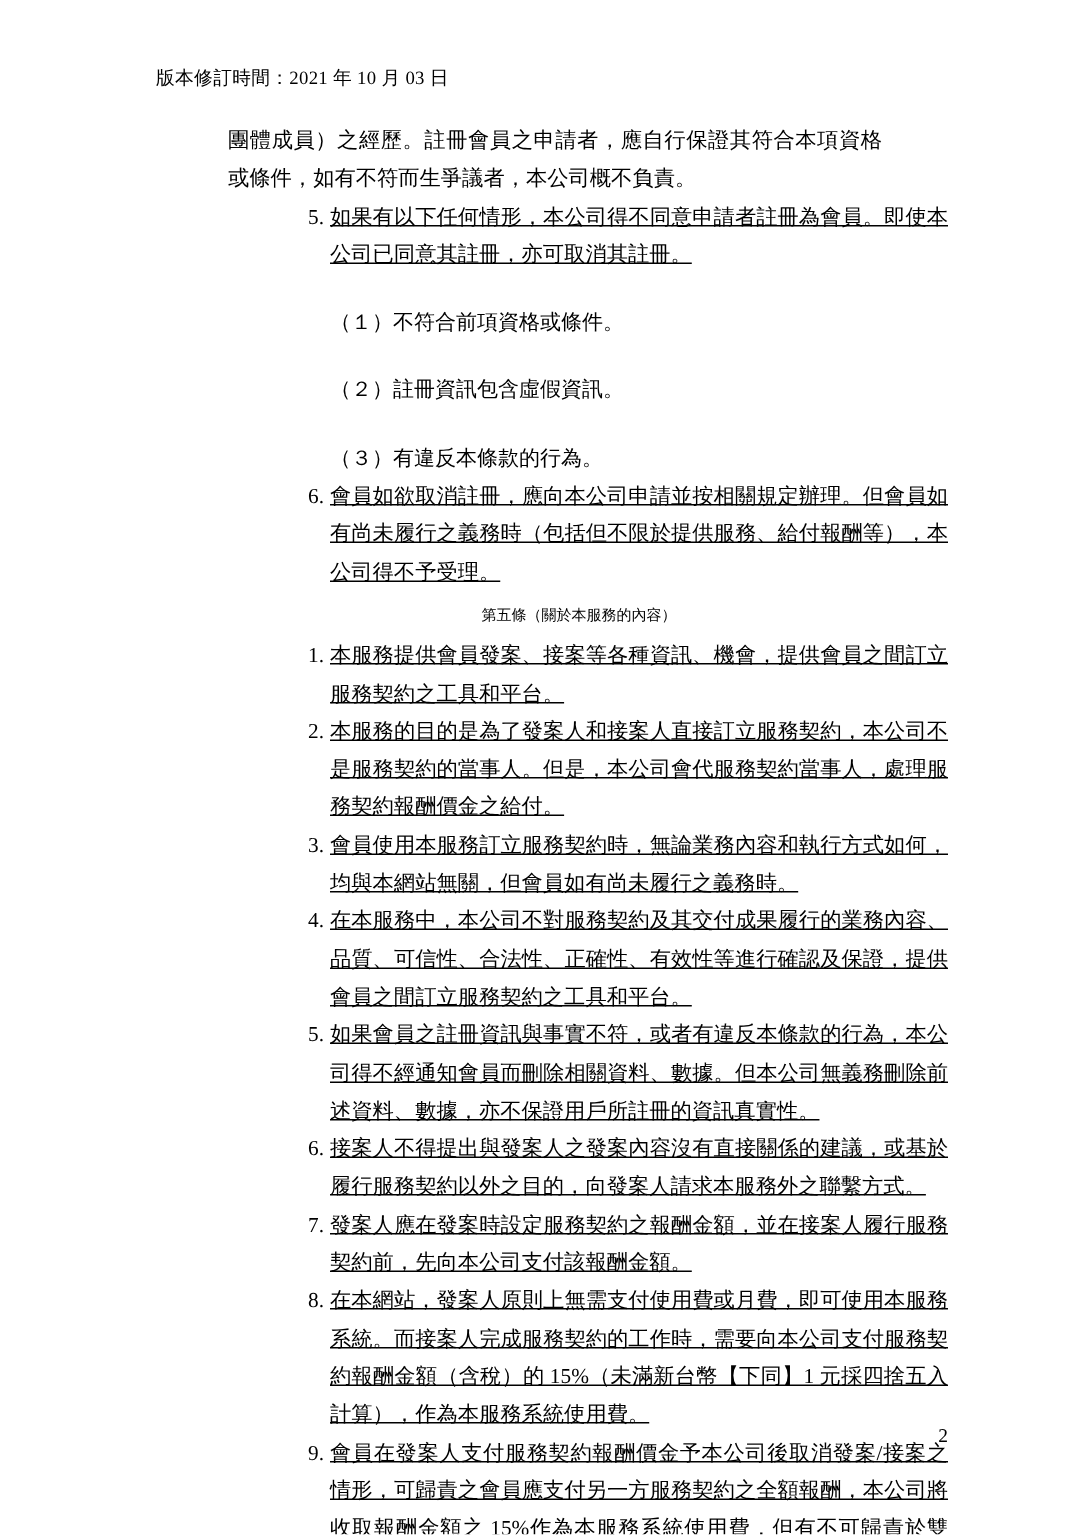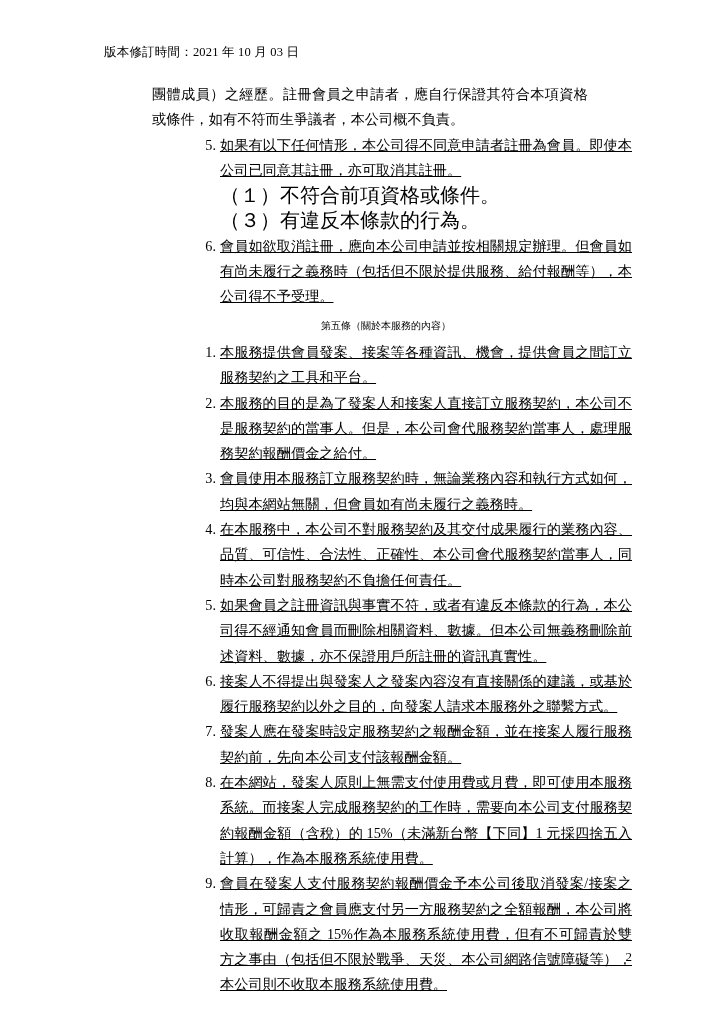--- a/index.html
+++ b/index.html
@@ -64,22 +64,23 @@
   }
   .item > .text {
     display: block;
     text-decoration: underline;
   }
   
   .subitem {
     position: relative;
     margin-left: 116px;
     width: 412px;
-    font-size: 20px;
+    font-size: 14px;
     line-height: 25.3px;
+    margin-top: 20px;
   }
   
   .section-head {
     margin-left: 36px;
     margin-top: 2px;
     margin-bottom: 2px;
     font-size: 10px;
     line-height: 25.3px;
     text-align: center;
   }
@@ -100,20 +101,21 @@
 
   <div class="body-area">
 
     <p class="para cont">團體成員）之經歷。註冊會員之申請者，應自行保證其符合本項資格或條件，如有不符而生爭議者，本公司概不負責。</p>
 
     <div class="item">
       <span class="marker">5.</span>
       <span class="text para">如果有以下任何情形，本公司得不同意申請者註冊為會員。即使本公司已同意其註冊，亦可取消其註冊。</span>
     </div>
     <div class="subitem">（１）不符合前項資格或條件。</div>
+    <div class="subitem">（２）註冊資訊包含虛假資訊。</div>
     <div class="subitem">（３）有違反本條款的行為。</div>
 
     <div class="item">
       <span class="marker">6.</span>
       <span class="text para">會員如欲取消註冊，應向本公司申請並按相關規定辦理。但會員如有尚未履行之義務時（包括但不限於提供服務、給付報酬等），本公司得不予受理。</span>
     </div>
 
     <div class="gap-small"></div>
 
     <div class="section-head">第五條（關於本服務的內容）</div>
@@ -125,21 +127,21 @@
     <div class="item">
       <span class="marker">2.</span>
       <span class="text para">本服務的目的是為了發案人和接案人直接訂立服務契約，本公司不是服務契約的當事人。但是，本公司會代服務契約當事人，處理服務契約報酬價金之給付。</span>
     </div>
     <div class="item">
       <span class="marker">3.</span>
       <span class="text para">會員使用本服務訂立服務契約時，無論業務內容和執行方式如何，均與本網站無關，但會員如有尚未履行之義務時。</span>
     </div>
     <div class="item">
       <span class="marker">4.</span>
-      <span class="text para">在本服務中，本公司不對服務契約及其交付成果履行的業務內容、品質、可信性、合法性、正確性、本公司會代服務契約當事人，同時本公司對服務契約不負擔任何責任。</span>
+      <span class="text para">在本服務中，本公司不對服務契約及其交付成果履行的業務內容、品質、可信性、合法性、正確性、有效性等進行確認及保證，提供會員之間訂立服務契約之工具和平台。</span>
     </div>
     <div class="item">
       <span class="marker">5.</span>
       <span class="text para">如果會員之註冊資訊與事實不符，或者有違反本條款的行為，本公司得不經通知會員而刪除相關資料、數據。但本公司無義務刪除前述資料、數據，亦不保證用戶所註冊的資訊真實性。</span>
     </div>
     <div class="item">
       <span class="marker">6.</span>
       <span class="text para">接案人不得提出與發案人之發案內容沒有直接關係的建議，或基於履行服務契約以外之目的，向發案人請求本服務外之聯繫方式。</span>
     </div>
     <div class="item">

